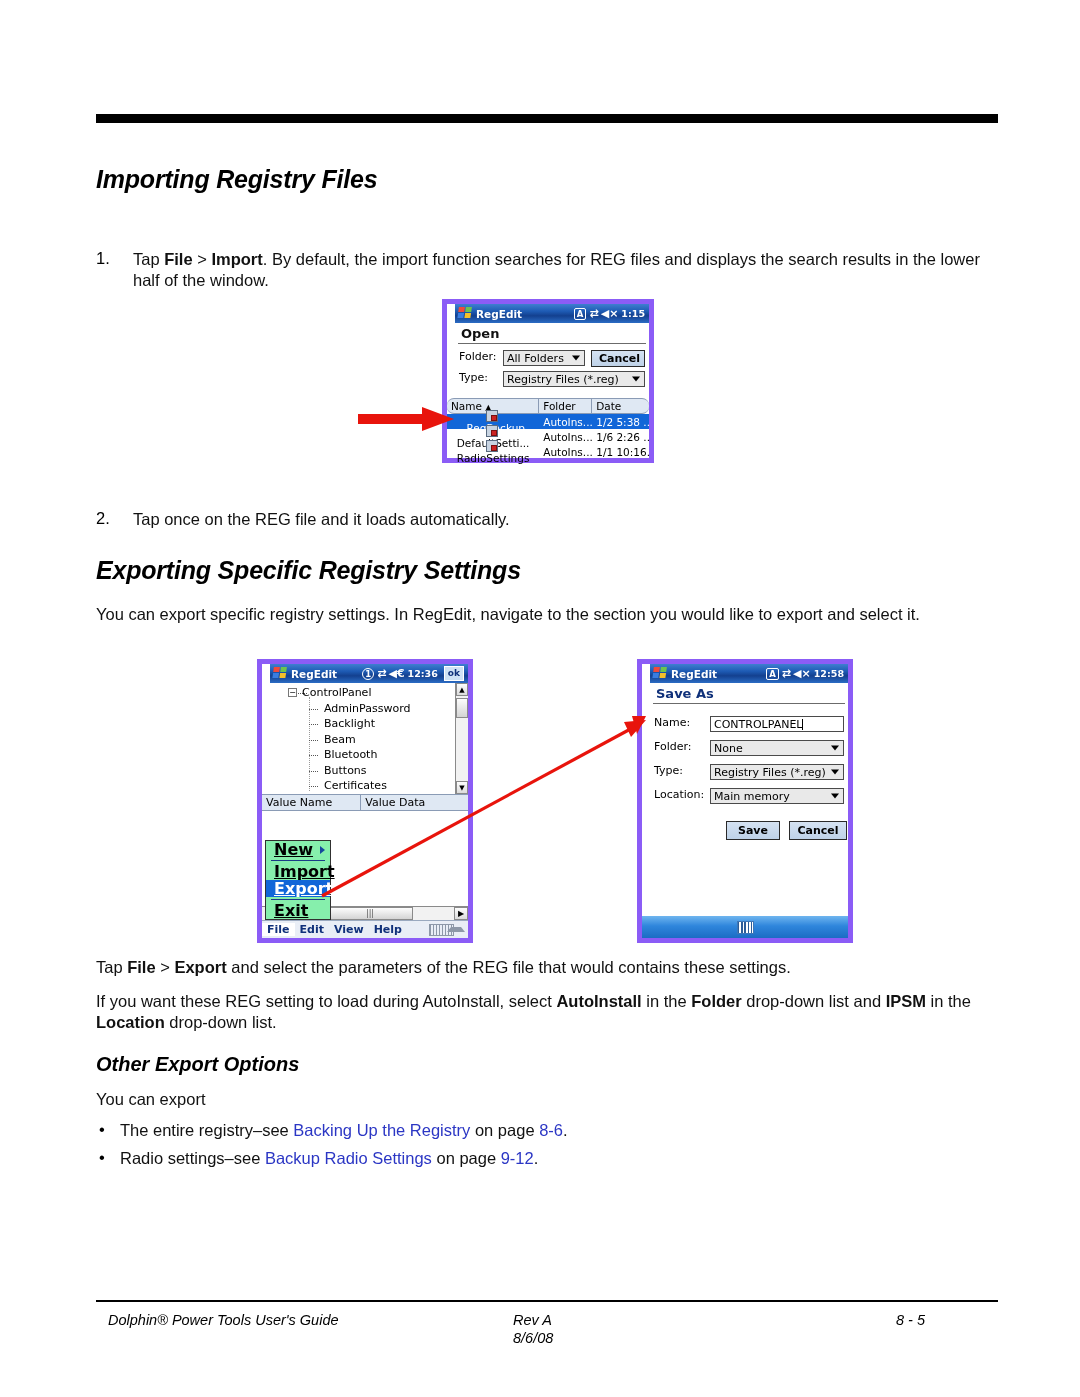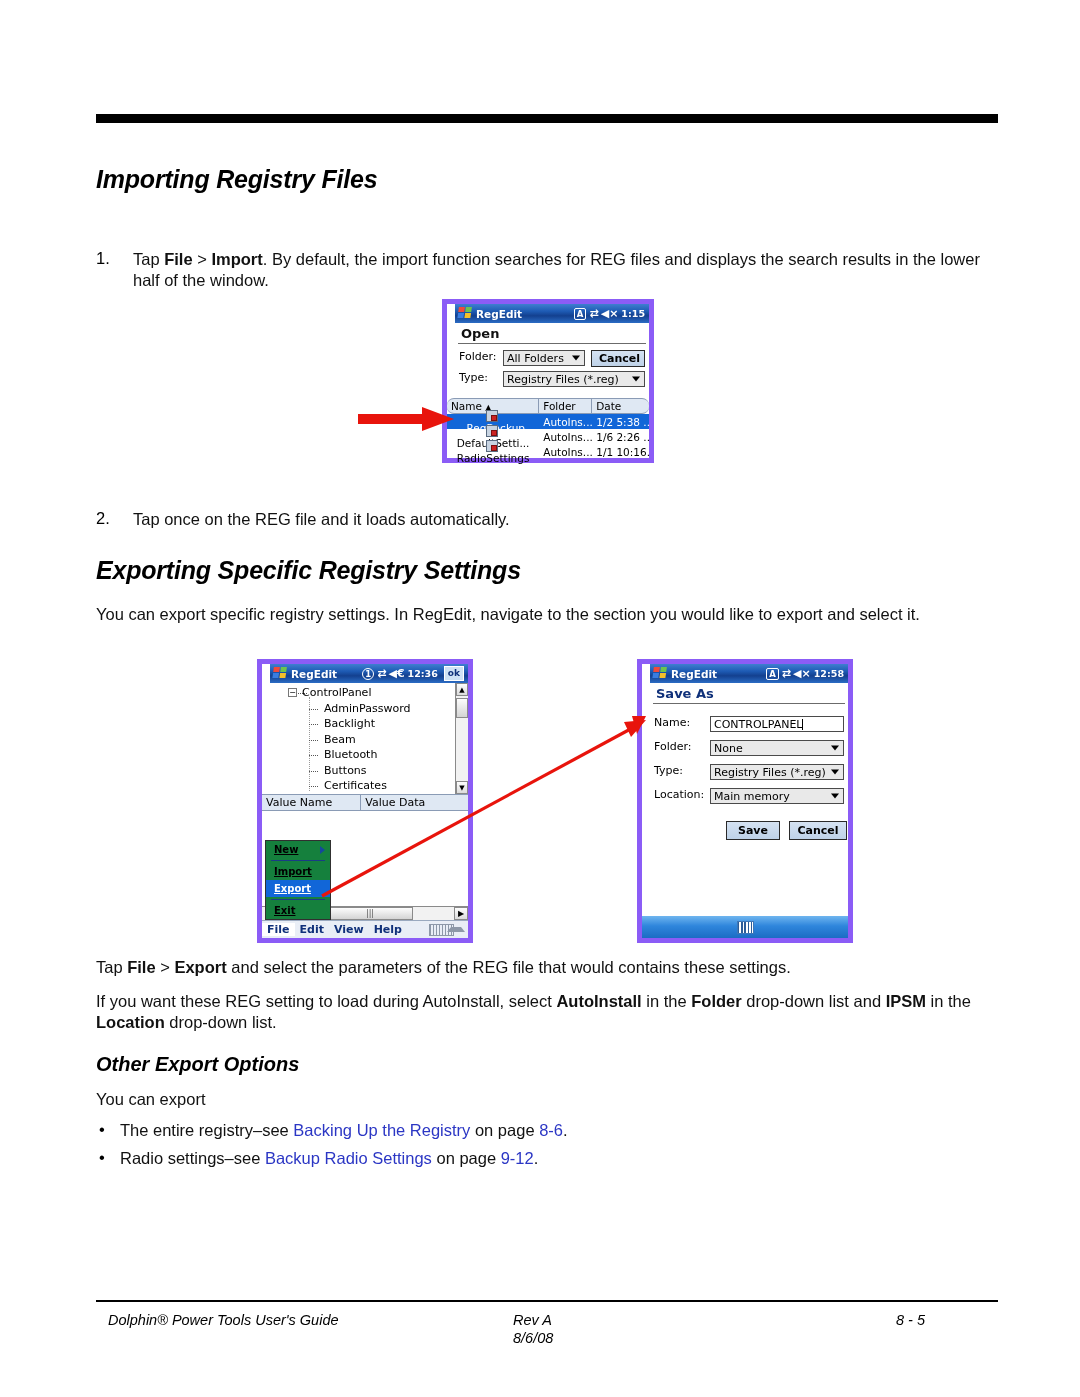--- a/index.html
+++ b/index.html
@@ -289,23 +289,23 @@
     font-size: 11px;
     background: #dfe8f3;
     border-top: 1px solid #8a9bb5;
     border-bottom: 1px solid #8a9bb5;
   }
   .colhdr div { padding: 1px 4px; border-right: 1px solid #8a9bb5; box-sizing: border-box; }
 
   
   .menu-pop {
     position: absolute;
-    background: #15803d;
+    background: #86efac;
     border: 1px solid #303030;
-    font-size: 10px;
+    font-size: 16px;
     box-sizing: border-box;
   }
   .menu-item {
     height: 17px;
     line-height: 17px;
     padding: 0 8px;
     position: relative;
     font-weight: bold;
     white-space: nowrap;
   }

